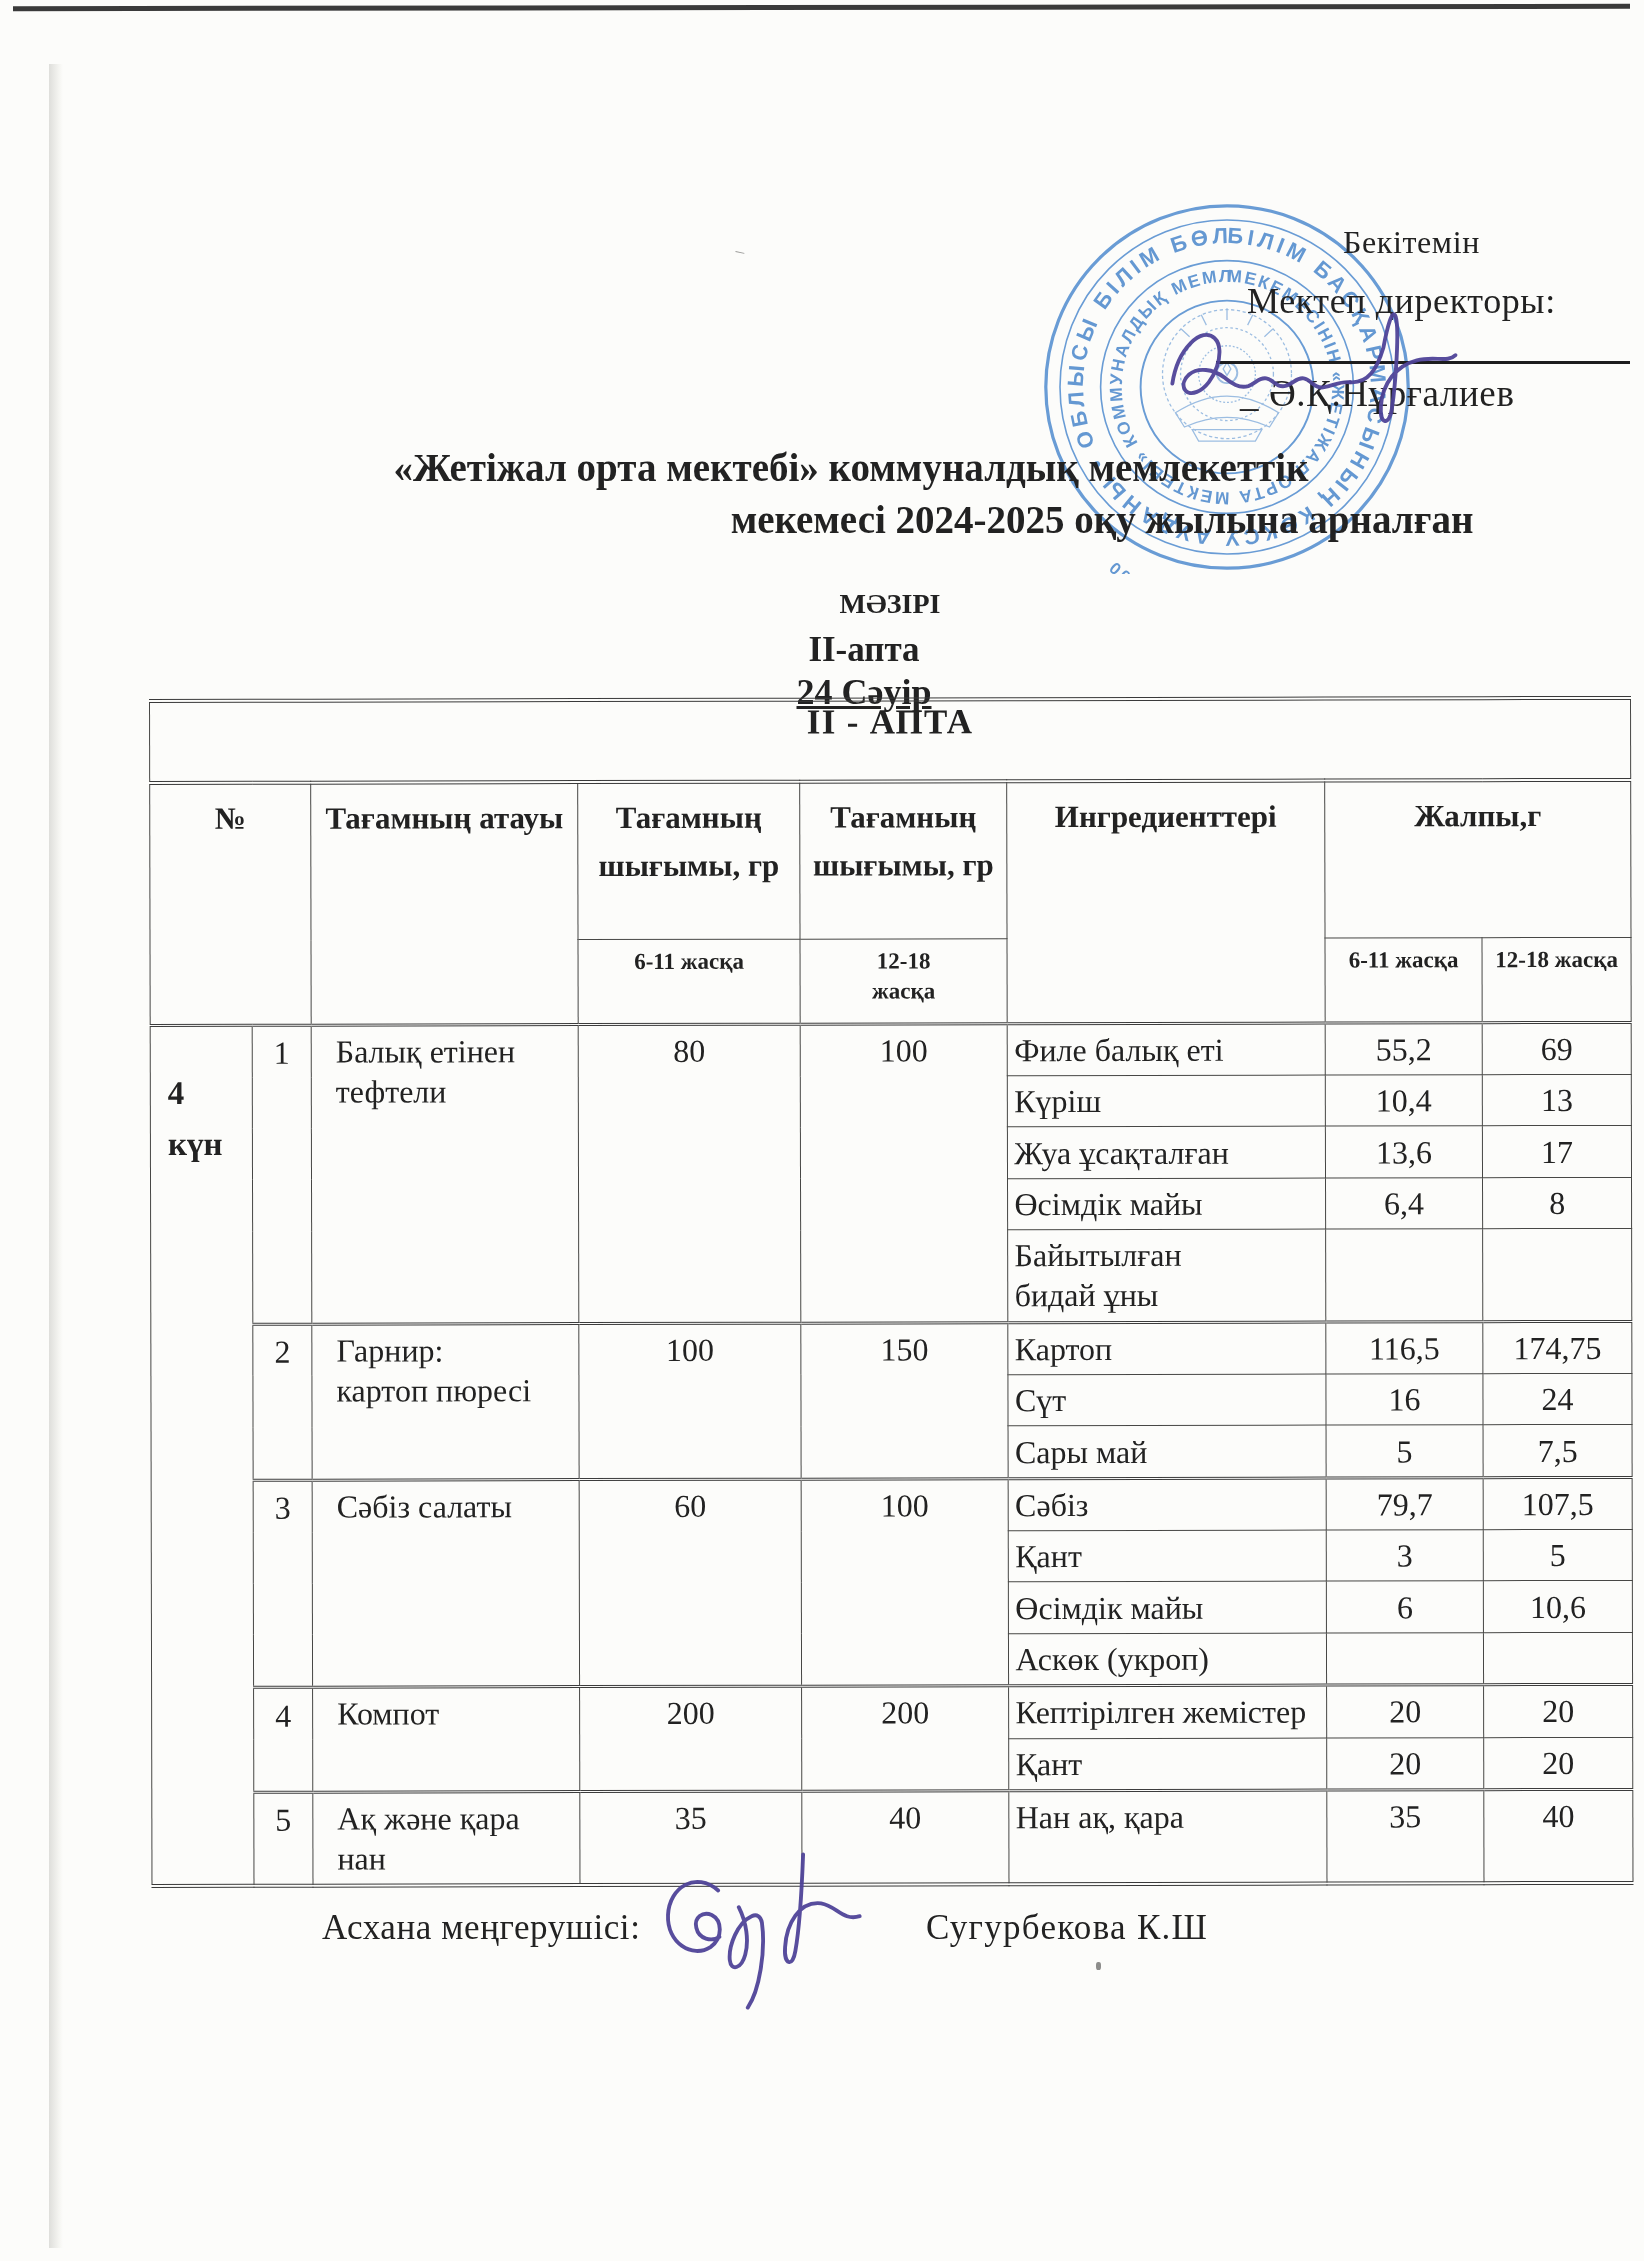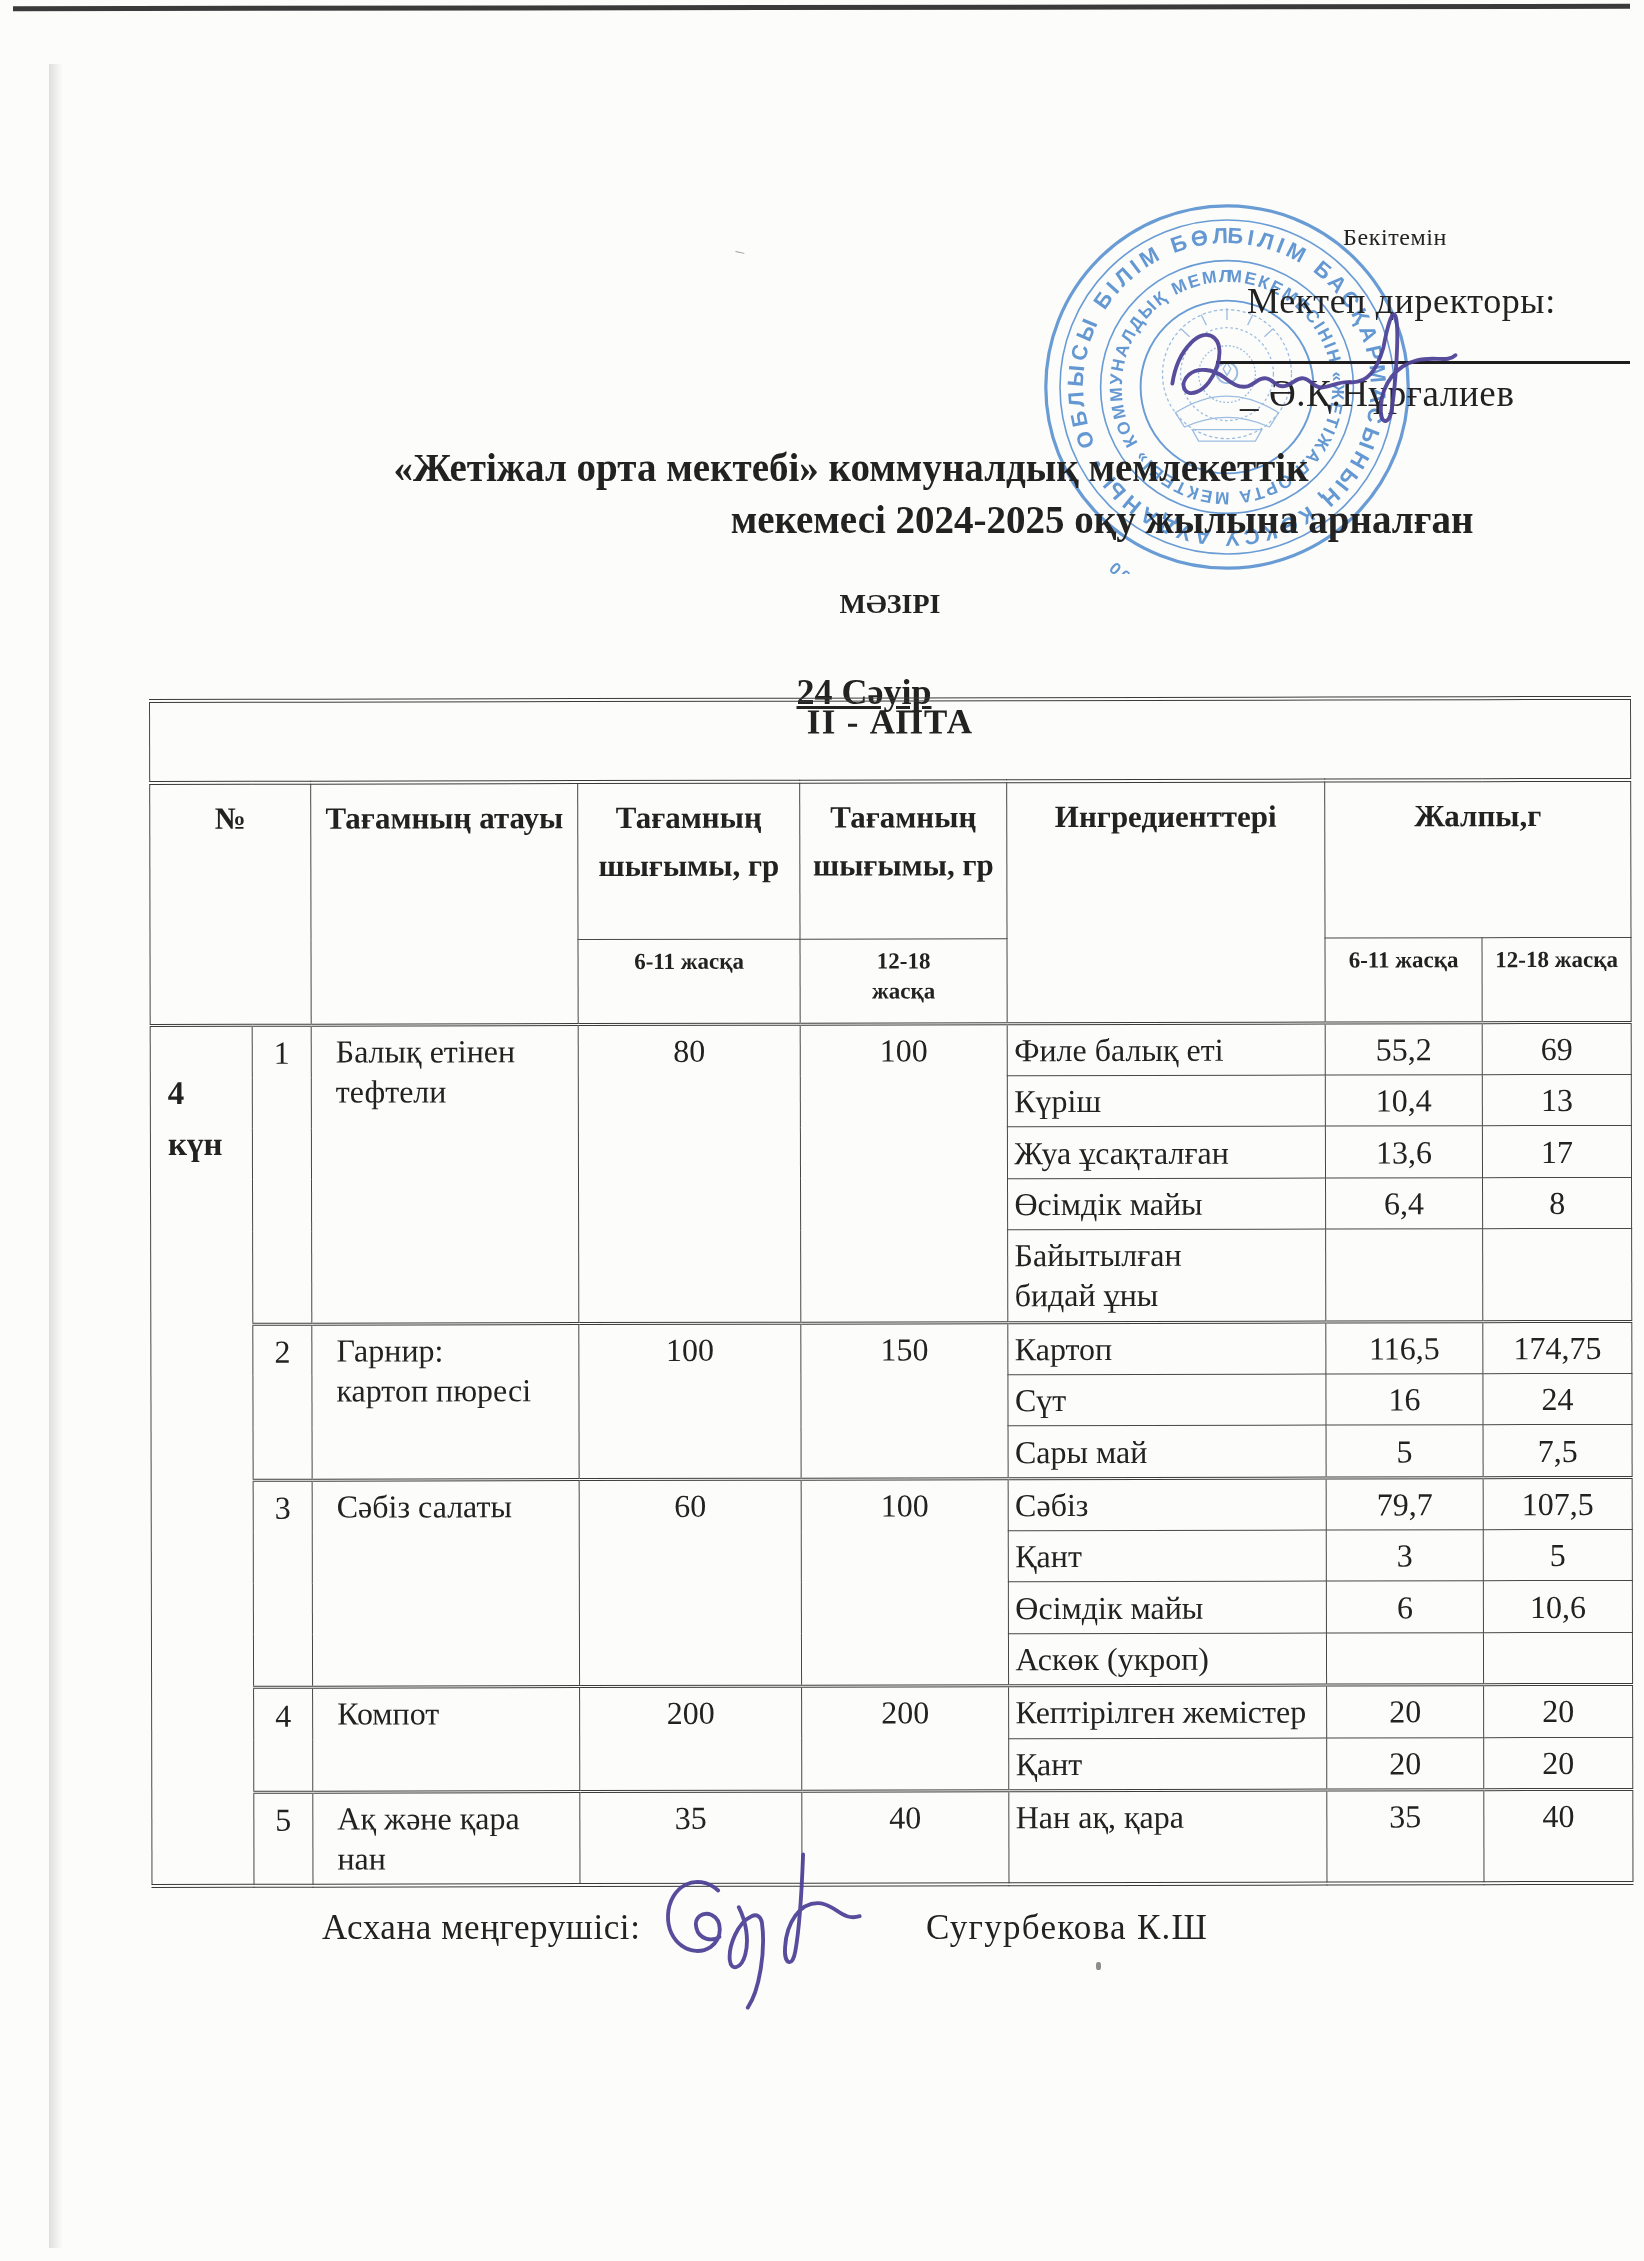--- a/index.html
+++ b/index.html
@@ -14,21 +14,21 @@
   .left-edge-shadow{position:absolute;left:49px;top:64px;width:14px;height:2184px;
     background:linear-gradient(90deg,#d4d4d0,#f2f2ee 70%,#fcfcfa);opacity:.75;}
   .speck1{position:absolute;left:736px;top:246px;width:9px;height:6.4px;border-bottom:1.9px solid #9a9a98;transform:rotate(12deg);}
   .speck2{position:absolute;left:1096px;top:1962px;width:5.2px;height:7.7px;background:#8d8d8b;border-radius:40%;}
 
   
   .stamp{position:absolute;left:1040px;top:200px;width:374px;height:374px;z-index:1;opacity:.92;}
 
   
   .approval-text{position:absolute;z-index:3;white-space:nowrap;}
-  .approve-word{top:224px;left:1343px;font-size:24px;letter-spacing:0.6px;}
+  .approve-word{top:224px;left:1343px;font-size:32px;letter-spacing:0.6px;}
   .director-label{top:280px;left:1247px;font-size:36px;letter-spacing:0.6px;}
   .signature-line{position:absolute;z-index:2;top:361px;left:1216px;width:414px;border-top:3.2px solid #1d1d1d;}
   .director-name{top:372px;left:1240px;font-size:37px;letter-spacing:0.6px;}
   .director-sig{position:absolute;left:1153px;top:287px;width:309px;height:148px;z-index:4;}
 
   
   .title-line{position:absolute;left:149px;width:1404px;text-align:center;font-weight:bold;z-index:2;white-space:nowrap;}
   .t1{top:445px;font-size:39px;}
   .t2{top:497px;font-size:39px;padding-left:251px;}
   .t3{top:545px;font-size:36px;margin-left:-97px;}
@@ -113,20 +113,21 @@
   <div class="signature-line"></div>
   <svg class="director-sig" viewBox="0 0 480 230">
     <path class="sig-stroke" d="M30,150 C38,96 76,60 96,80 C114,97 96,152 68,163 C48,171 40,150 56,136 C70,124 94,128 110,140 C122,150 134,158 148,154 C160,150 164,140 176,142 C188,144 190,156 204,154 C218,152 222,140 234,142 C246,144 250,158 264,156 C280,154 290,146 306,148"></path>
     <path class="sig-stroke" d="M306,148 C334,150 348,128 358,94 C364,62 372,32 377,46 C383,66 377,150 371,190 C367,216 352,214 354,186 C356,150 378,122 410,114 C438,107 458,118 470,106"></path>
   </svg>
   <div class="approval-text director-name">_  Ә.Қ.Нұрғалиев</div>
 
   <div class="title-line t1">«Жетіжал орта мектебі» коммуналдық мемлекеттік</div>
   <div class="title-line t2">мекемесі 2024-2025 оқу жылына арналған</div>
   <div class="title-line t4">МӘЗІРІ</div>
+  <div class="title-line t5">II-апта</div>
   <div class="title-line t6">24 Сәуір</div>
 
   <div class="table-wrap">
     <table class="menu">
       <colgroup>
         <col style="width:102px">
           <col style="width:59px">
           <col style="width:267px">
         <col style="width:222px">
           <col style="width:207px">

